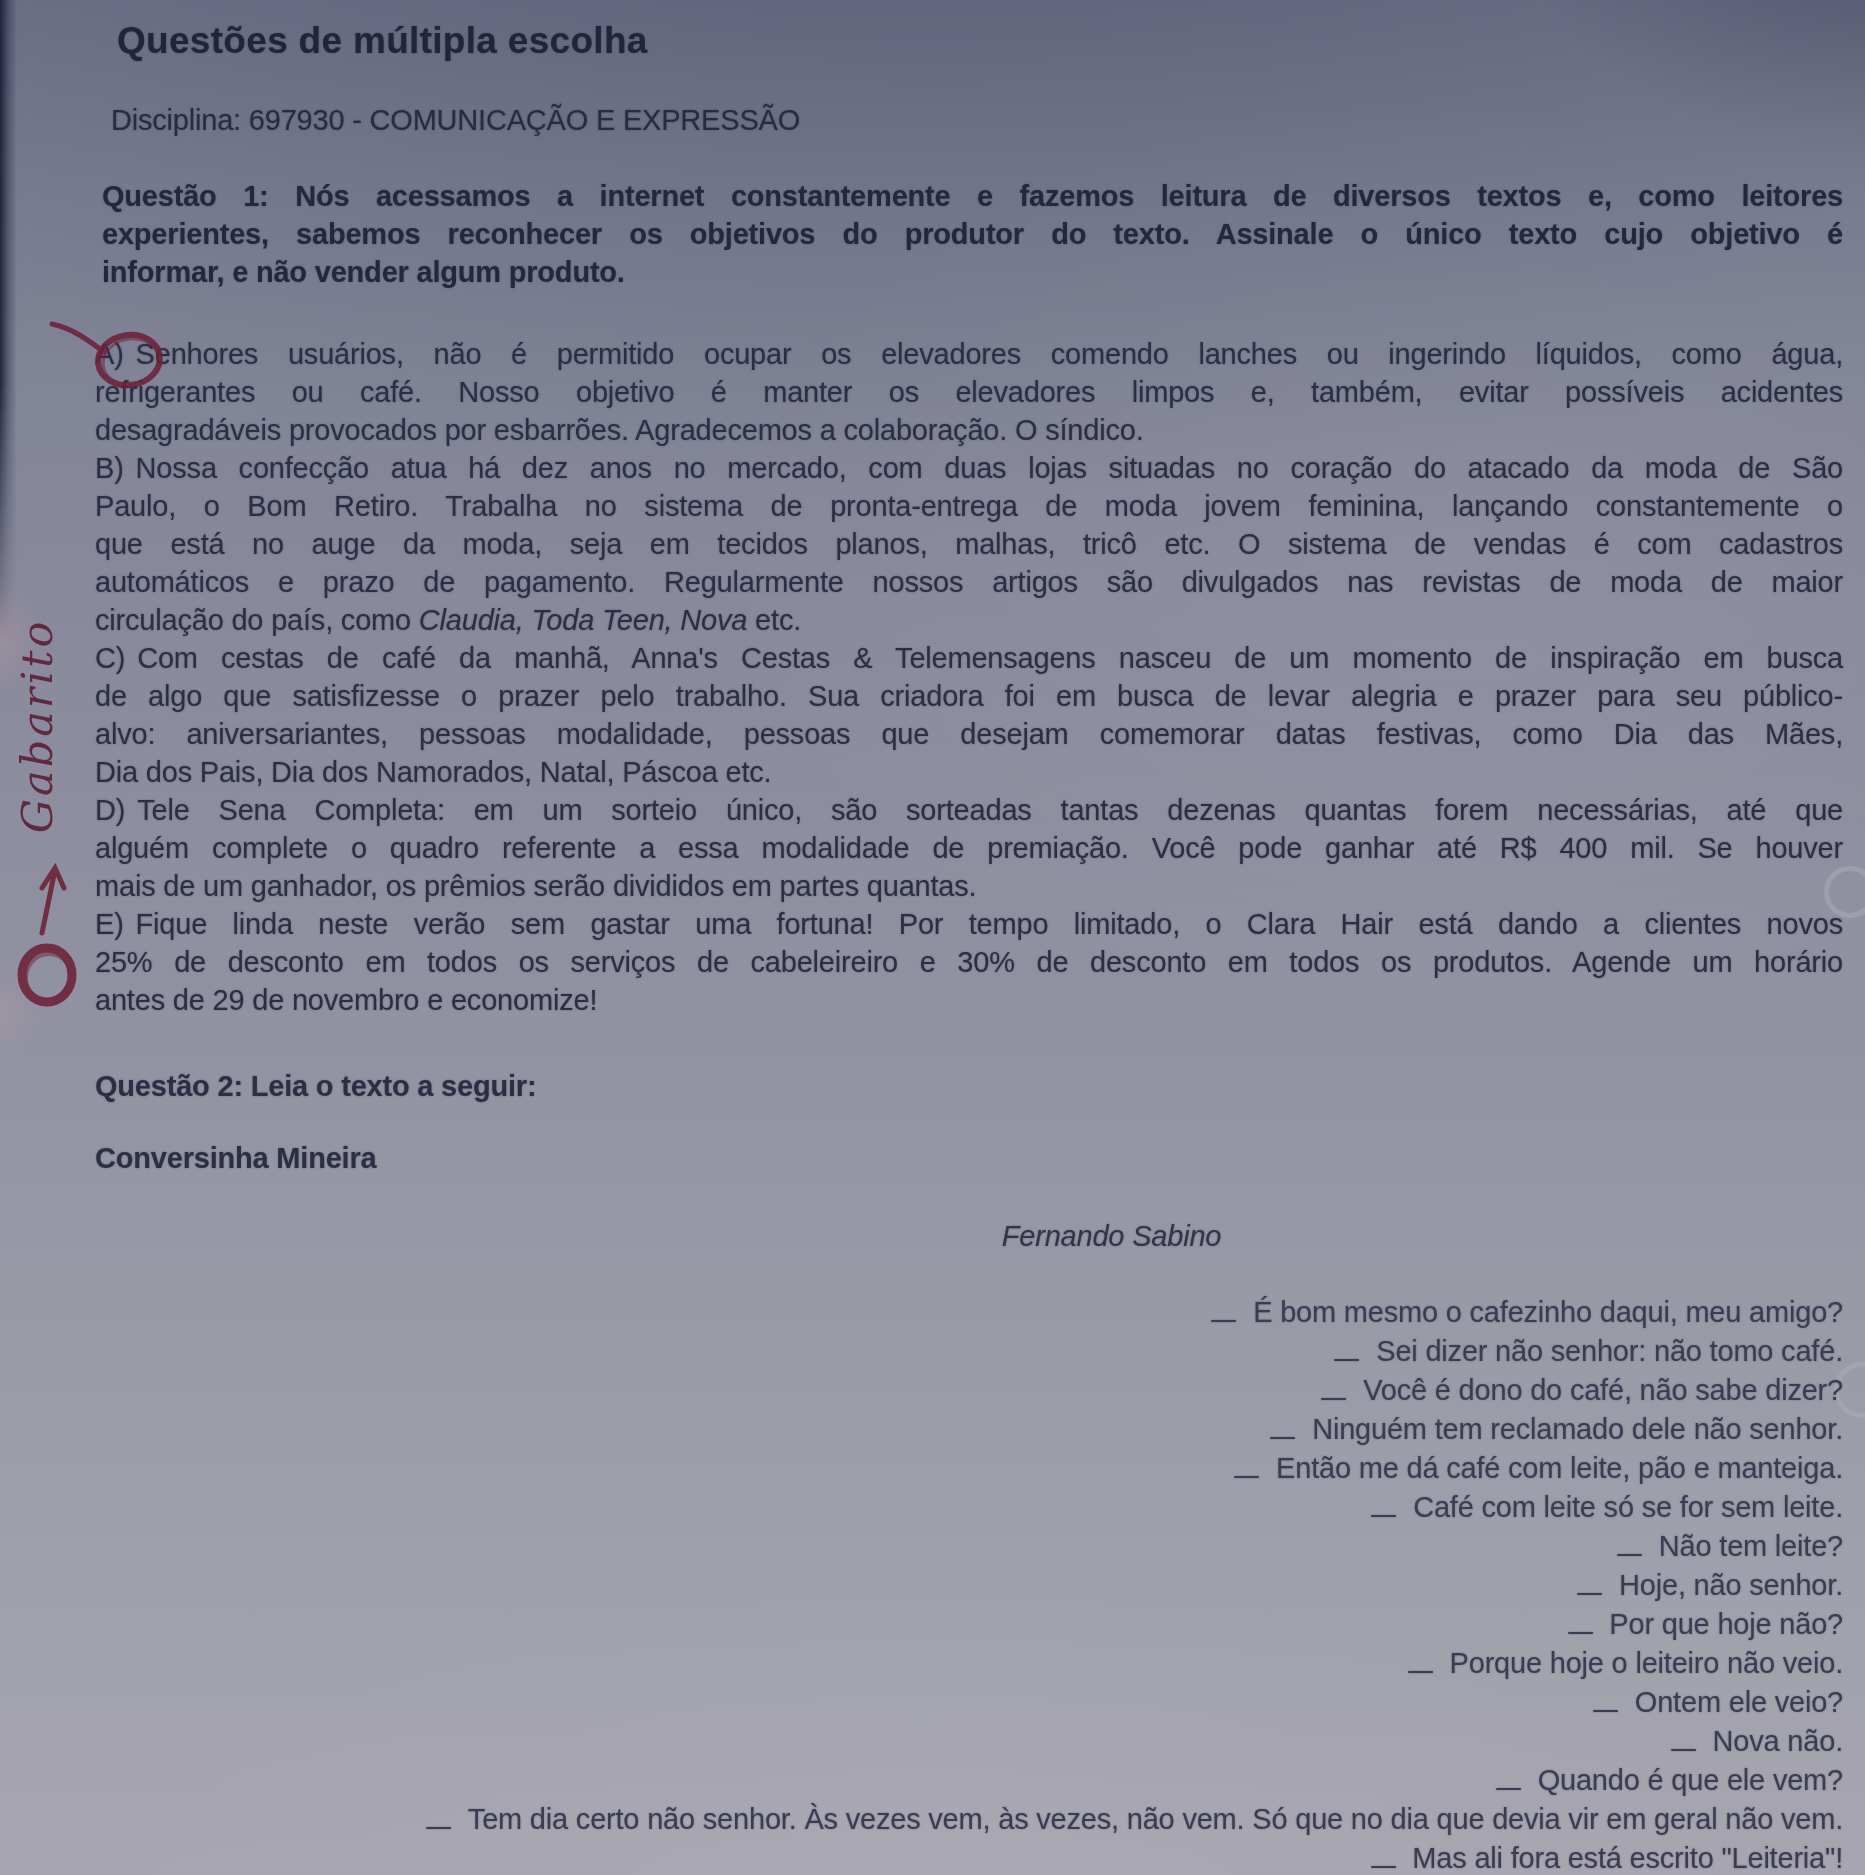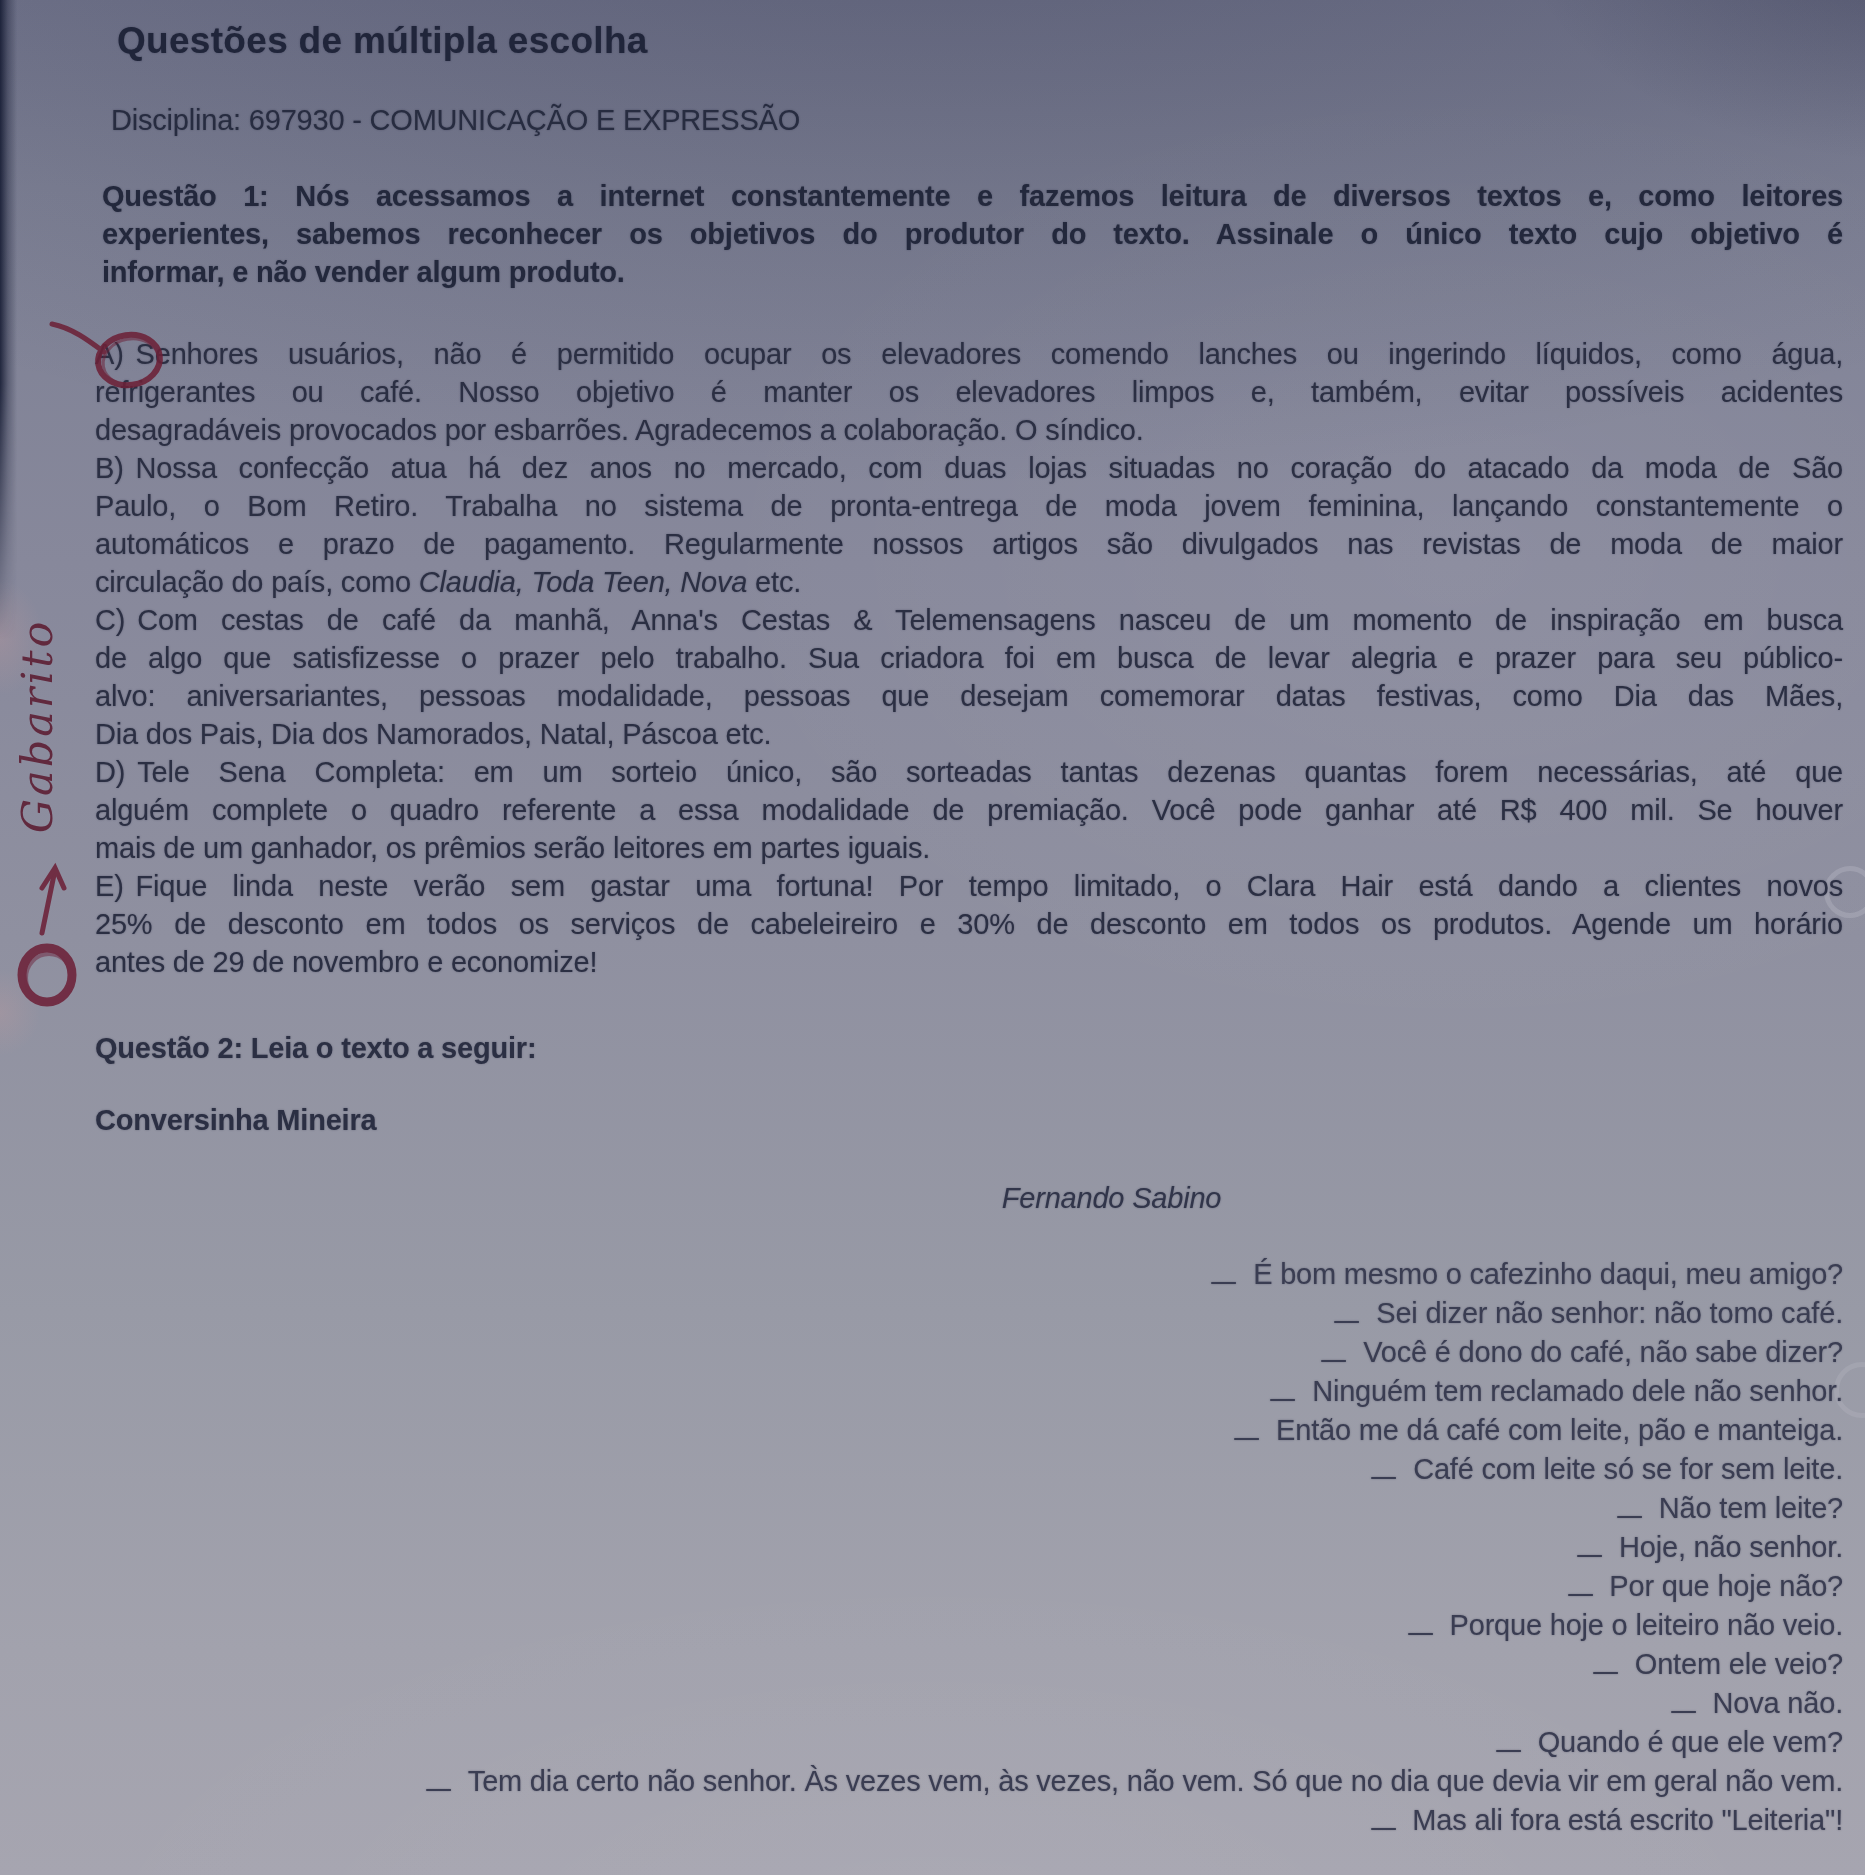--- a/index.html
+++ b/index.html
@@ -93,33 +93,34 @@
 
     <div class="options">
         <div class="option">
           <div class="line jfull"><span class="opt-label">A)</span><span>Senhores usuários, não é permitido ocupar os elevadores comendo lanches ou ingerindo líquidos, como água,</span></div>
           <div class="line jfull"><span>refrigerantes ou café. Nosso objetivo é manter os elevadores limpos e, também, evitar possíveis acidentes</span></div>
           <div class="line"><span>desagradáveis provocados por esbarrões. Agradecemos a colaboração. O síndico.</span></div>
         </div>
         <div class="option">
           <div class="line jfull"><span class="opt-label">B)</span><span>Nossa confecção atua há dez anos no mercado, com duas lojas situadas no coração do atacado da moda de São</span></div>
           <div class="line jfull"><span>Paulo, o Bom Retiro. Trabalha no sistema de pronta-entrega de moda jovem feminina, lançando constantemente o</span></div>
+          <div class="line jfull"><span>que está no auge da moda, seja em tecidos planos, malhas, tricô etc. O sistema de vendas é com cadastros</span></div>
           <div class="line jfull"><span>automáticos e prazo de pagamento. Regularmente nossos artigos são divulgados nas revistas de moda de maior</span></div>
           <div class="line"><span>circulação do país, como </span><span class="it">Claudia, Toda Teen, Nova</span><span> etc.</span></div>
         </div>
         <div class="option">
           <div class="line jfull"><span class="opt-label">C)</span><span>Com cestas de café da manhã, Anna's Cestas &amp; Telemensagens nasceu de um momento de inspiração em busca</span></div>
           <div class="line jfull"><span>de algo que satisfizesse o prazer pelo trabalho. Sua criadora foi em busca de levar alegria e prazer para seu público-</span></div>
           <div class="line jfull"><span>alvo: aniversariantes, pessoas modalidade, pessoas que desejam comemorar datas festivas, como Dia das Mães,</span></div>
           <div class="line"><span>Dia dos Pais, Dia dos Namorados, Natal, Páscoa etc.</span></div>
         </div>
         <div class="option">
           <div class="line jfull"><span class="opt-label">D)</span><span>Tele Sena Completa: em um sorteio único, são sorteadas tantas dezenas quantas forem necessárias, até que</span></div>
           <div class="line jfull"><span>alguém complete o quadro referente a essa modalidade de premiação. Você pode ganhar até R$ 400 mil. Se houver</span></div>
-          <div class="line"><span>mais de um ganhador, os prêmios serão leitores em partes iguais.</span></div>
+          <div class="line"><span>mais de um ganhador, os prêmios serão divididos em partes quantas.</span></div>
         </div>
         <div class="option">
           <div class="line jfull"><span class="opt-label">E)</span><span>Fique linda neste verão sem gastar uma fortuna! Por tempo limitado, o Clara Hair está dando a clientes novos</span></div>
           <div class="line jfull"><span>25% de desconto em todos os serviços de cabeleireiro e 30% de desconto em todos os produtos. Agende um horário</span></div>
           <div class="line"><span>antes de 29 de novembro e economize!</span></div>
         </div>
       </div>
 
     <div class="q2-heading">Questão 2: Leia o texto a seguir:</div>
     <div class="text-title">Conversinha Mineira</div>

